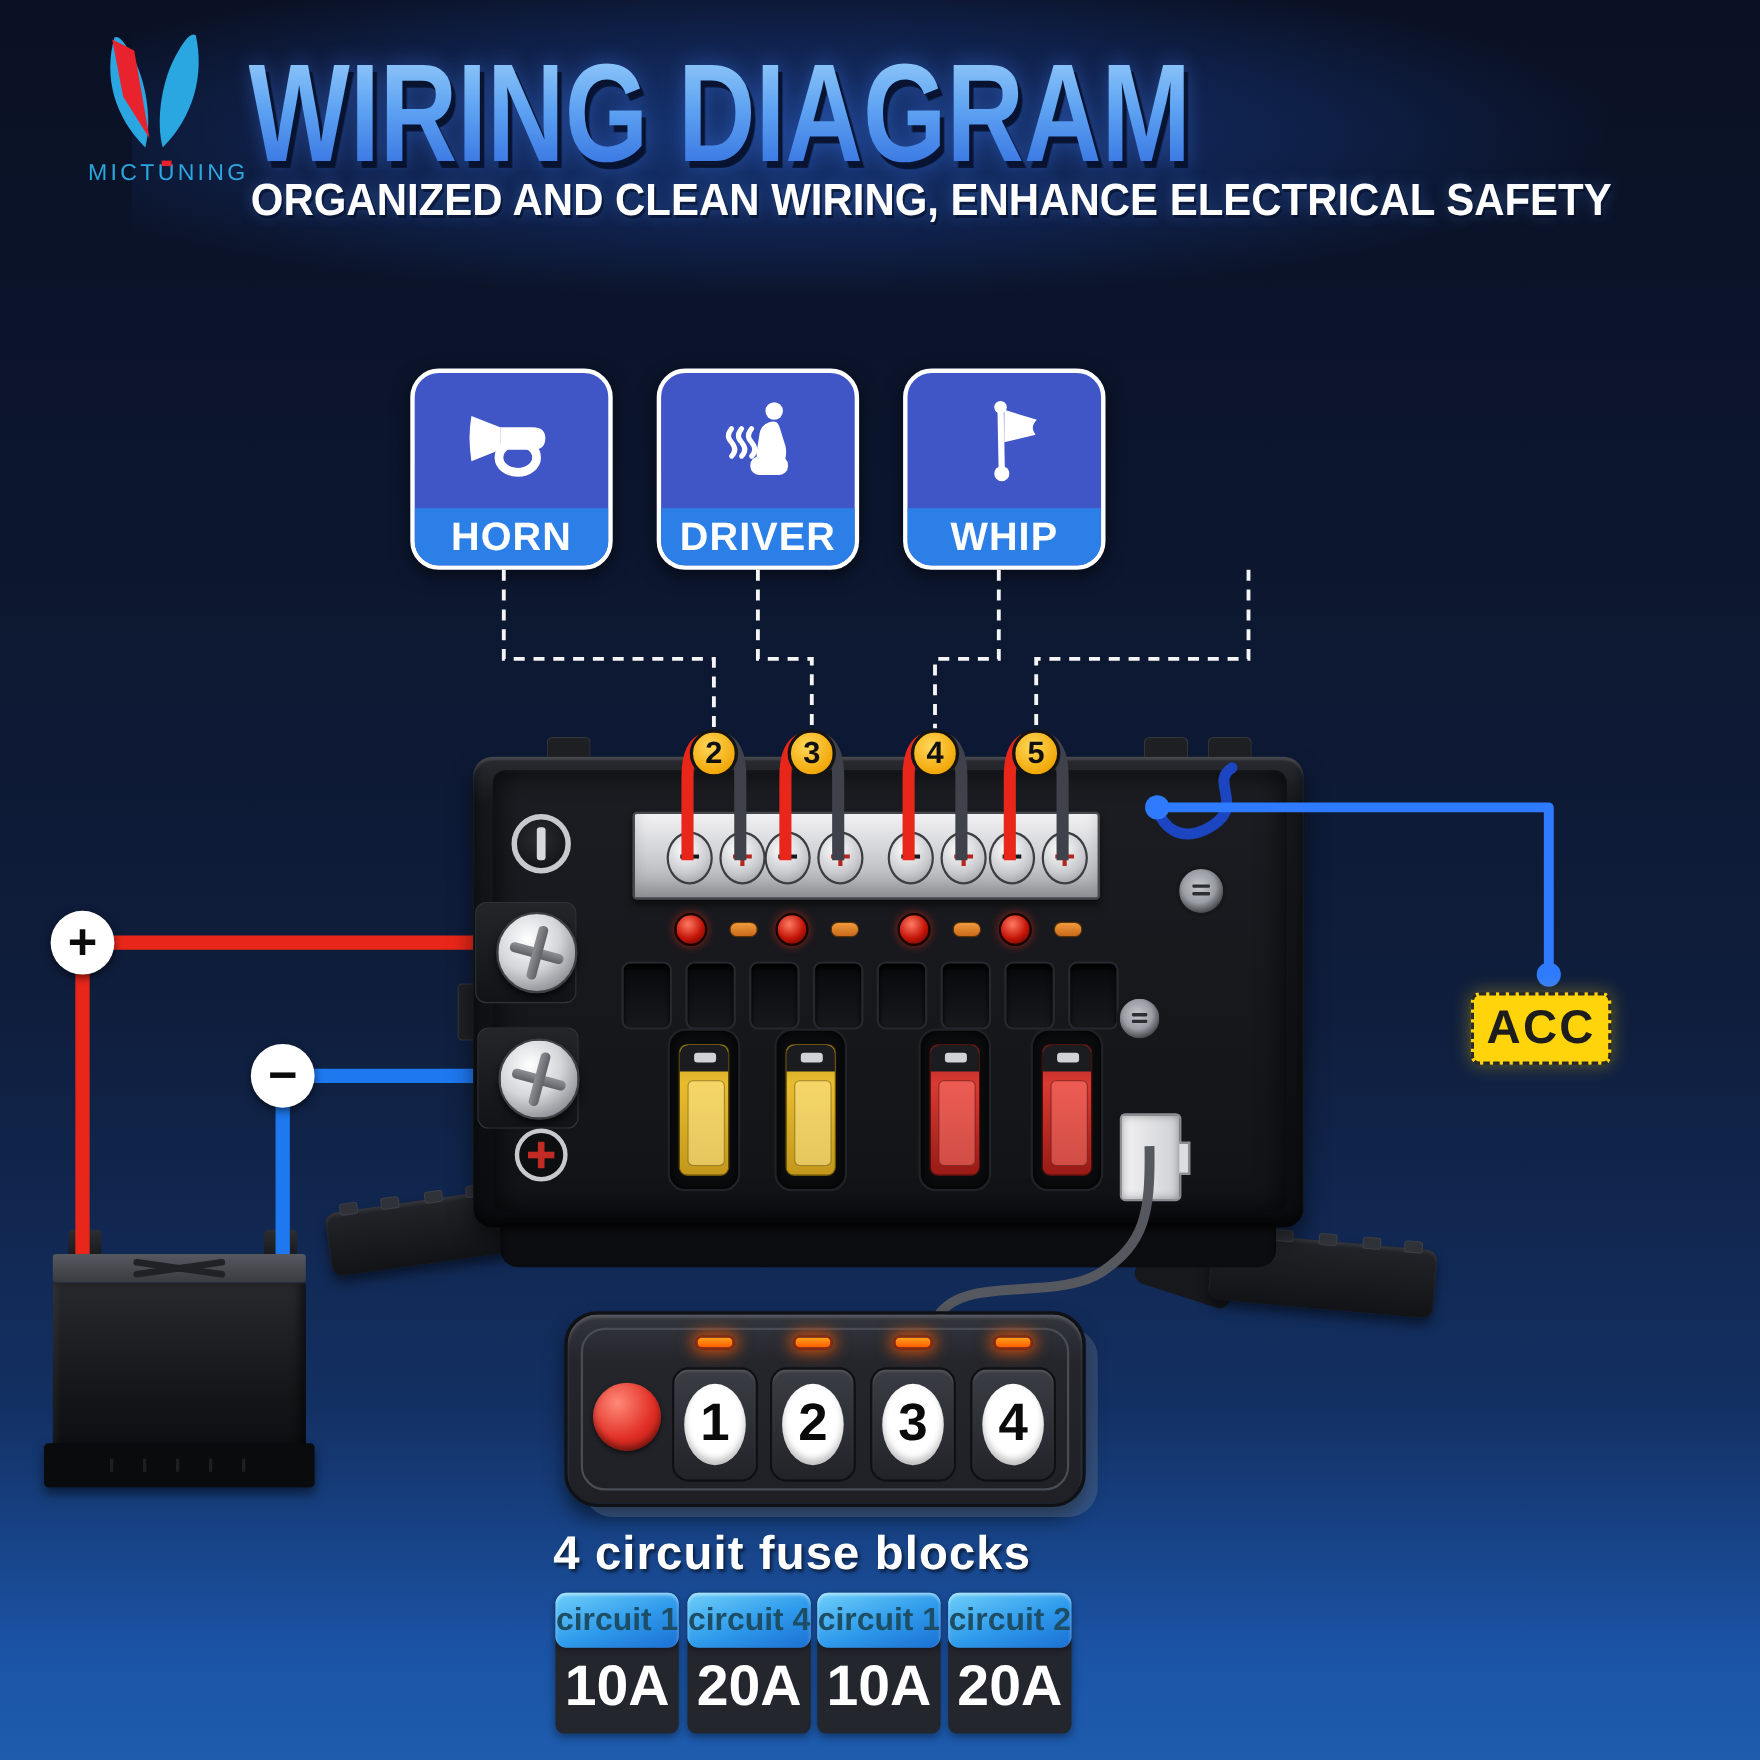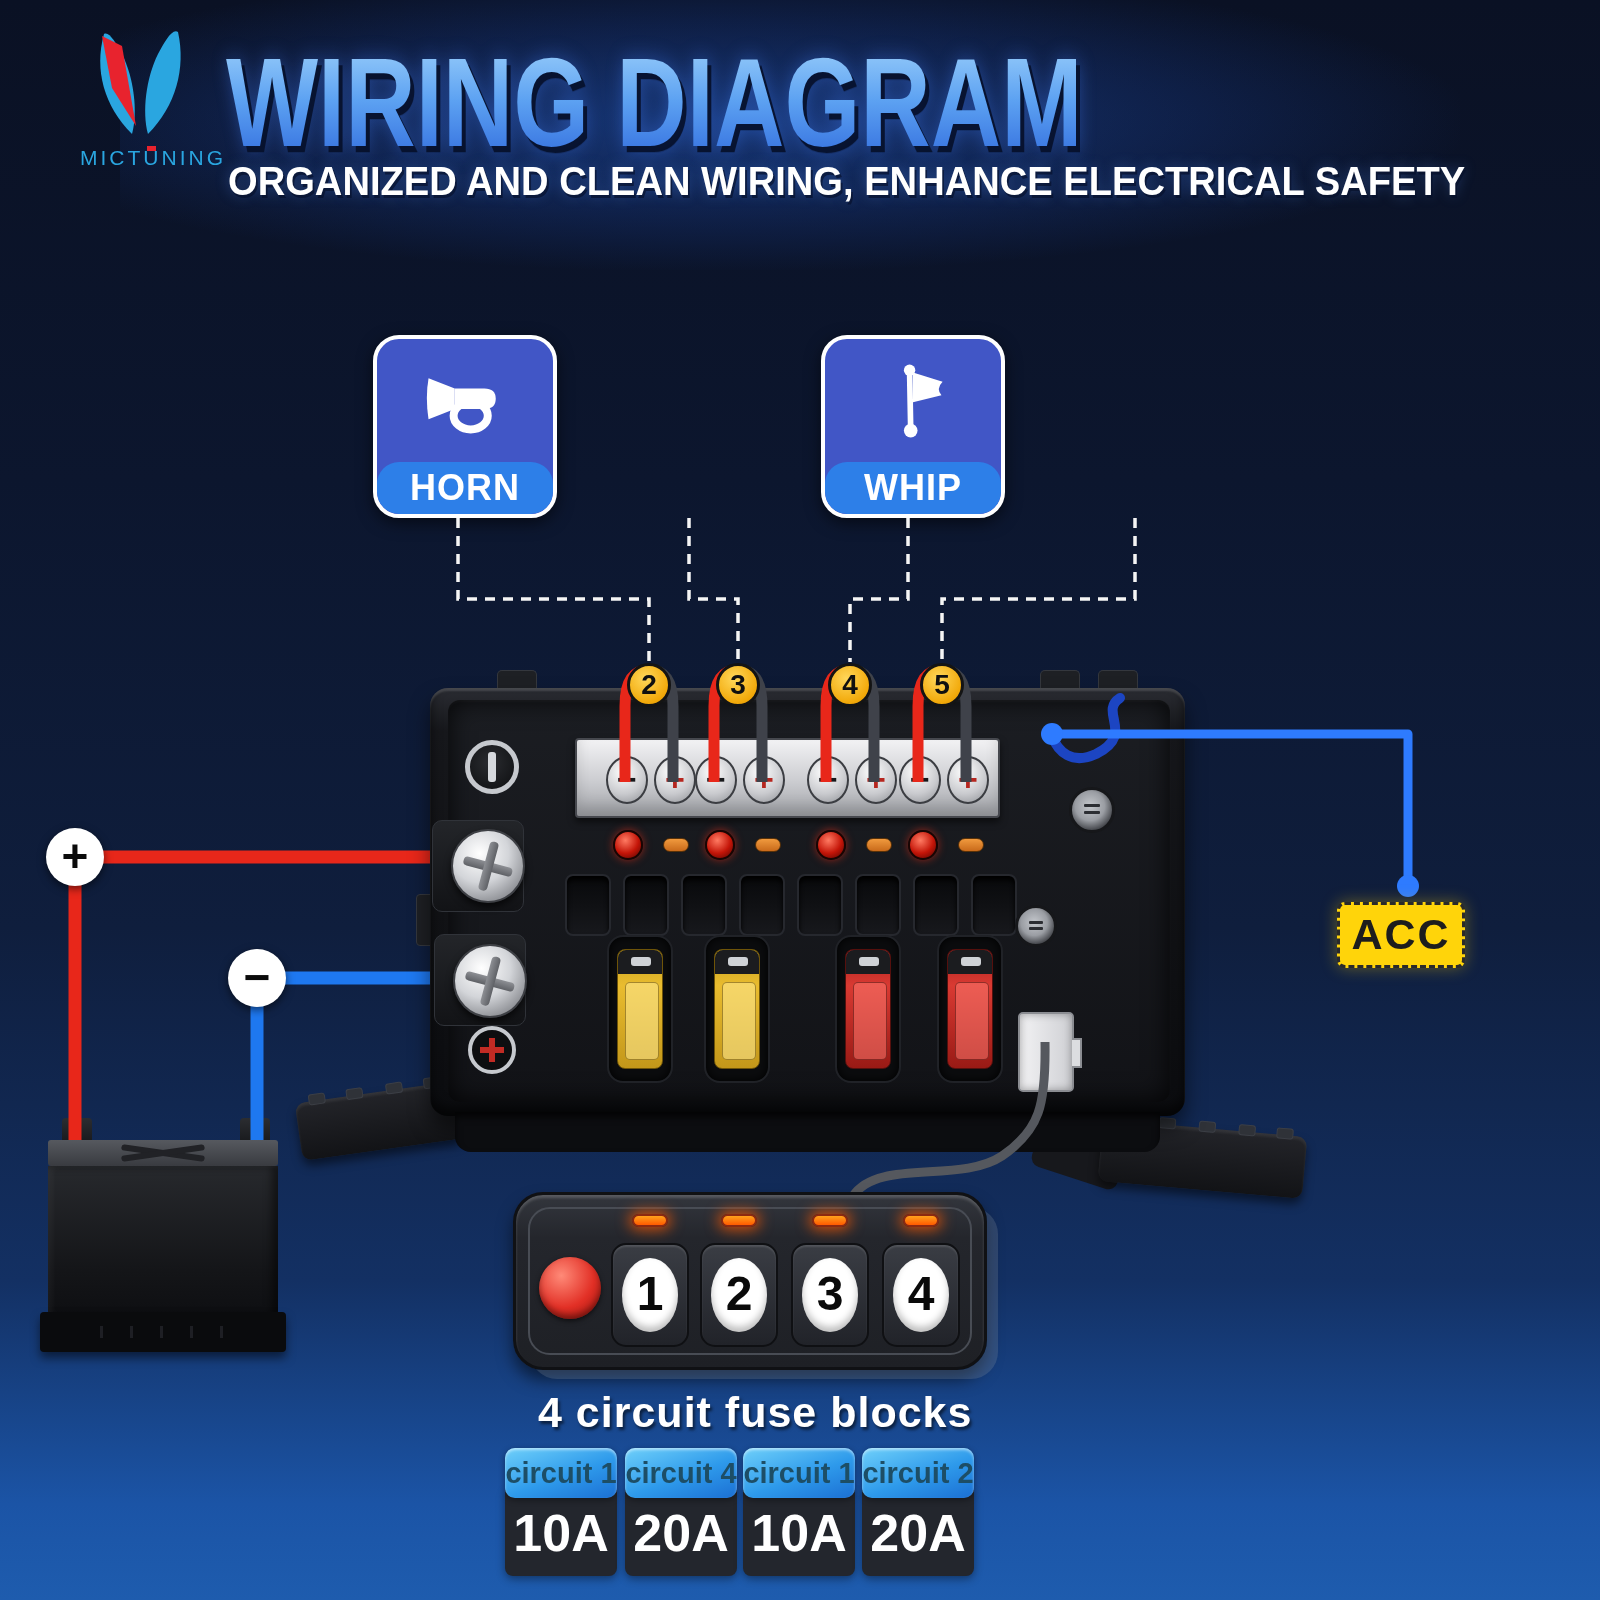--- a/index.html
+++ b/index.html
@@ -21,21 +21,21 @@
     -webkit-background-clip:text;background-clip:text;color:transparent;
     filter:drop-shadow(5px 6px 0 rgba(6,16,42,.92)) drop-shadow(0 0 10px rgba(70,130,255,.35));}
   .sub-title{left:228px;top:158px;font-size:41px;font-weight:bold;color:#ffffff;white-space:nowrap;
     transform:scaleX(.93);transform-origin:left top;
     text-shadow:2px 3px 0 rgba(6,16,42,.65),0 0 14px rgba(90,150,255,.35);}
   
   .acc-box{top:335px;width:184px;height:183px;border:4px solid #fff;border-radius:26px;box-sizing:border-box;
     overflow:hidden;background:#4156c6;box-shadow:0 5px 16px rgba(0,0,0,.55);}
   .acc-icon-area{width:100%;height:123px;display:flex;align-items:center;justify-content:center;}
   .acc-band{width:100%;height:52px;background:#2d7fe8;color:#fff;font-size:36px;font-weight:bold;
-    text-align:center;line-height:52px;letter-spacing:1px;border-radius:22px;}
+    text-align:center;line-height:52px;letter-spacing:1px;}
   
   .block-body{left:430px;top:688px;width:755px;height:428px;border-radius:18px;
     background:linear-gradient(180deg,#2a2c32 0%,#16171b 10%,#101114 60%,#0b0c0f 100%);
     box-shadow:inset 0 3px 2px rgba(255,255,255,.14),inset 0 -8px 12px rgba(0,0,0,.65),0 12px 20px rgba(0,0,0,.5);}
   .block-inner{left:448px;top:700px;width:722px;height:402px;border-radius:12px;
     background:linear-gradient(180deg,#1b1d22 0%,#121317 100%);
     box-shadow:inset 0 0 26px rgba(0,0,0,.85),inset 0 2px 2px rgba(255,255,255,.05);}
   .block-lip{left:455px;top:1112px;width:705px;height:40px;background:#0c0d10;border-radius:0 0 16px 16px;
     box-shadow:inset 0 5px 7px rgba(0,0,0,.75);}
   .block-tab{background:#1e2024;border:1px solid #34373d;border-bottom:none;border-radius:5px 5px 0 0;}
@@ -112,21 +112,21 @@
     background:linear-gradient(180deg,#ffa11c,#ff5a00);box-shadow:0 0 14px 3px rgba(255,90,0,.75);}
   .panel-btn-red{position:absolute;left:23px;top:62px;width:62px;height:62px;border-radius:50%;
     background:radial-gradient(circle at 36% 30%,#ff8a78,#e23026 55%,#9c120c 100%);
     box-shadow:inset 0 -4px 6px rgba(0,0,0,.4),0 2px 5px rgba(0,0,0,.6);}
   .switch{position:absolute;top:48px;width:78px;height:104px;border-radius:15px;border:2px solid #0f1013;box-sizing:border-box;
     background:linear-gradient(180deg,#3a3d44 0%,#212329 100%);box-shadow:inset 0 2px 2px rgba(255,255,255,.12);}
   .switch-oval{position:absolute;left:9px;top:13px;width:56px;height:74px;border-radius:50%;background:#fff;
     box-shadow:inset 0 -5px 7px rgba(0,0,0,.25);text-align:center;font-size:48px;font-weight:bold;color:#0a0a0a;line-height:72px;}
   
   .table-title{left:503px;top:1388px;font-size:43px;font-weight:bold;color:#fff;letter-spacing:1px;
-    text-shadow:2px 3px 3px rgba(0,0,0,.55);z-index:4;margin-left:35px;}
+    text-shadow:2px 3px 3px rgba(0,0,0,.55);z-index:4;}
   .col-head{top:1448px;width:112px;height:50px;border-radius:10px;box-sizing:border-box;
     background:linear-gradient(160deg,#6fd0fa 0%,#2e9aeb 55%,#1b6fd3 100%);
     text-align:center;font-size:29px;font-weight:bold;color:#1d4e66;line-height:50px;
     box-shadow:inset 0 2px 3px rgba(255,255,255,.5),0 2px 6px rgba(0,0,0,.4);z-index:4;}
   .col-body{top:1490px;width:112px;height:86px;border-radius:0 0 8px 8px;background:#23262d;
     text-align:center;font-size:52px;font-weight:bold;color:#fff;line-height:86px;
     box-shadow:0 3px 8px rgba(0,0,0,.4);z-index:3;}
   svg{display:block;}
   .layer{left:0;top:0;pointer-events:none;}
 </style>
@@ -152,20 +152,33 @@
     <div class="acc-icon-area">
       <svg width="82" height="82" viewBox="0 0 72 72">
         <path d="M4 16 Q1 33 4 52 L27 43 L27 25 Z" fill="#fff"></path>
         <path d="M27 25 L27 43 L53 43 Q63 43 63 34 Q63 25 53 25 Z" fill="#fff"></path>
         <ellipse cx="41" cy="49" rx="15" ry="12" fill="none" stroke="#fff" stroke-width="7"></ellipse>
       </svg>
     </div>
     <div class="acc-band">HORN</div>
   </div>
 
+  <div class="abs acc-box" style="left:597px;">
+    <div class="acc-icon-area">
+      <svg width="82" height="82" viewBox="0 0 72 72">
+        <circle cx="49" cy="12" r="7" fill="#fff"></circle>
+        <path d="M45 21 Q38 23 37 32 L35 45 Q34 52 41 54 L55 56 Q60 49 58 40 L53 24 Q51 19 45 21 Z" fill="#fff"></path>
+        <rect x="30" y="48" width="30" height="15" rx="7" fill="#fff"></rect>
+        <path d="M15 26 q-5 6 0 11 q5 6 0 11" fill="none" stroke="#fff" stroke-width="4" stroke-linecap="round"></path>
+        <path d="M23 26 q-5 6 0 11 q5 6 0 11" fill="none" stroke="#fff" stroke-width="4" stroke-linecap="round"></path>
+        <path d="M31 26 q-5 6 0 11 q5 6 0 11" fill="none" stroke="#fff" stroke-width="4" stroke-linecap="round"></path>
+      </svg>
+    </div>
+    <div class="acc-band">DRIVER</div>
+  </div>
 
   <div class="abs acc-box" style="left:821px;">
     <div class="acc-icon-area">
       <svg width="82" height="82" viewBox="0 0 72 72">
         <circle cx="33" cy="9" r="5" fill="#fff"></circle>
         <circle cx="34" cy="62" r="6" fill="#fff"></circle>
         <path d="M33 9 L34 62" stroke="#fff" stroke-width="5" stroke-linecap="round"></path>
         <path d="M36 11 L62 19 Q56 25 61 31 L36 37 Z" fill="#fff"></path>
       </svg>
     </div>

